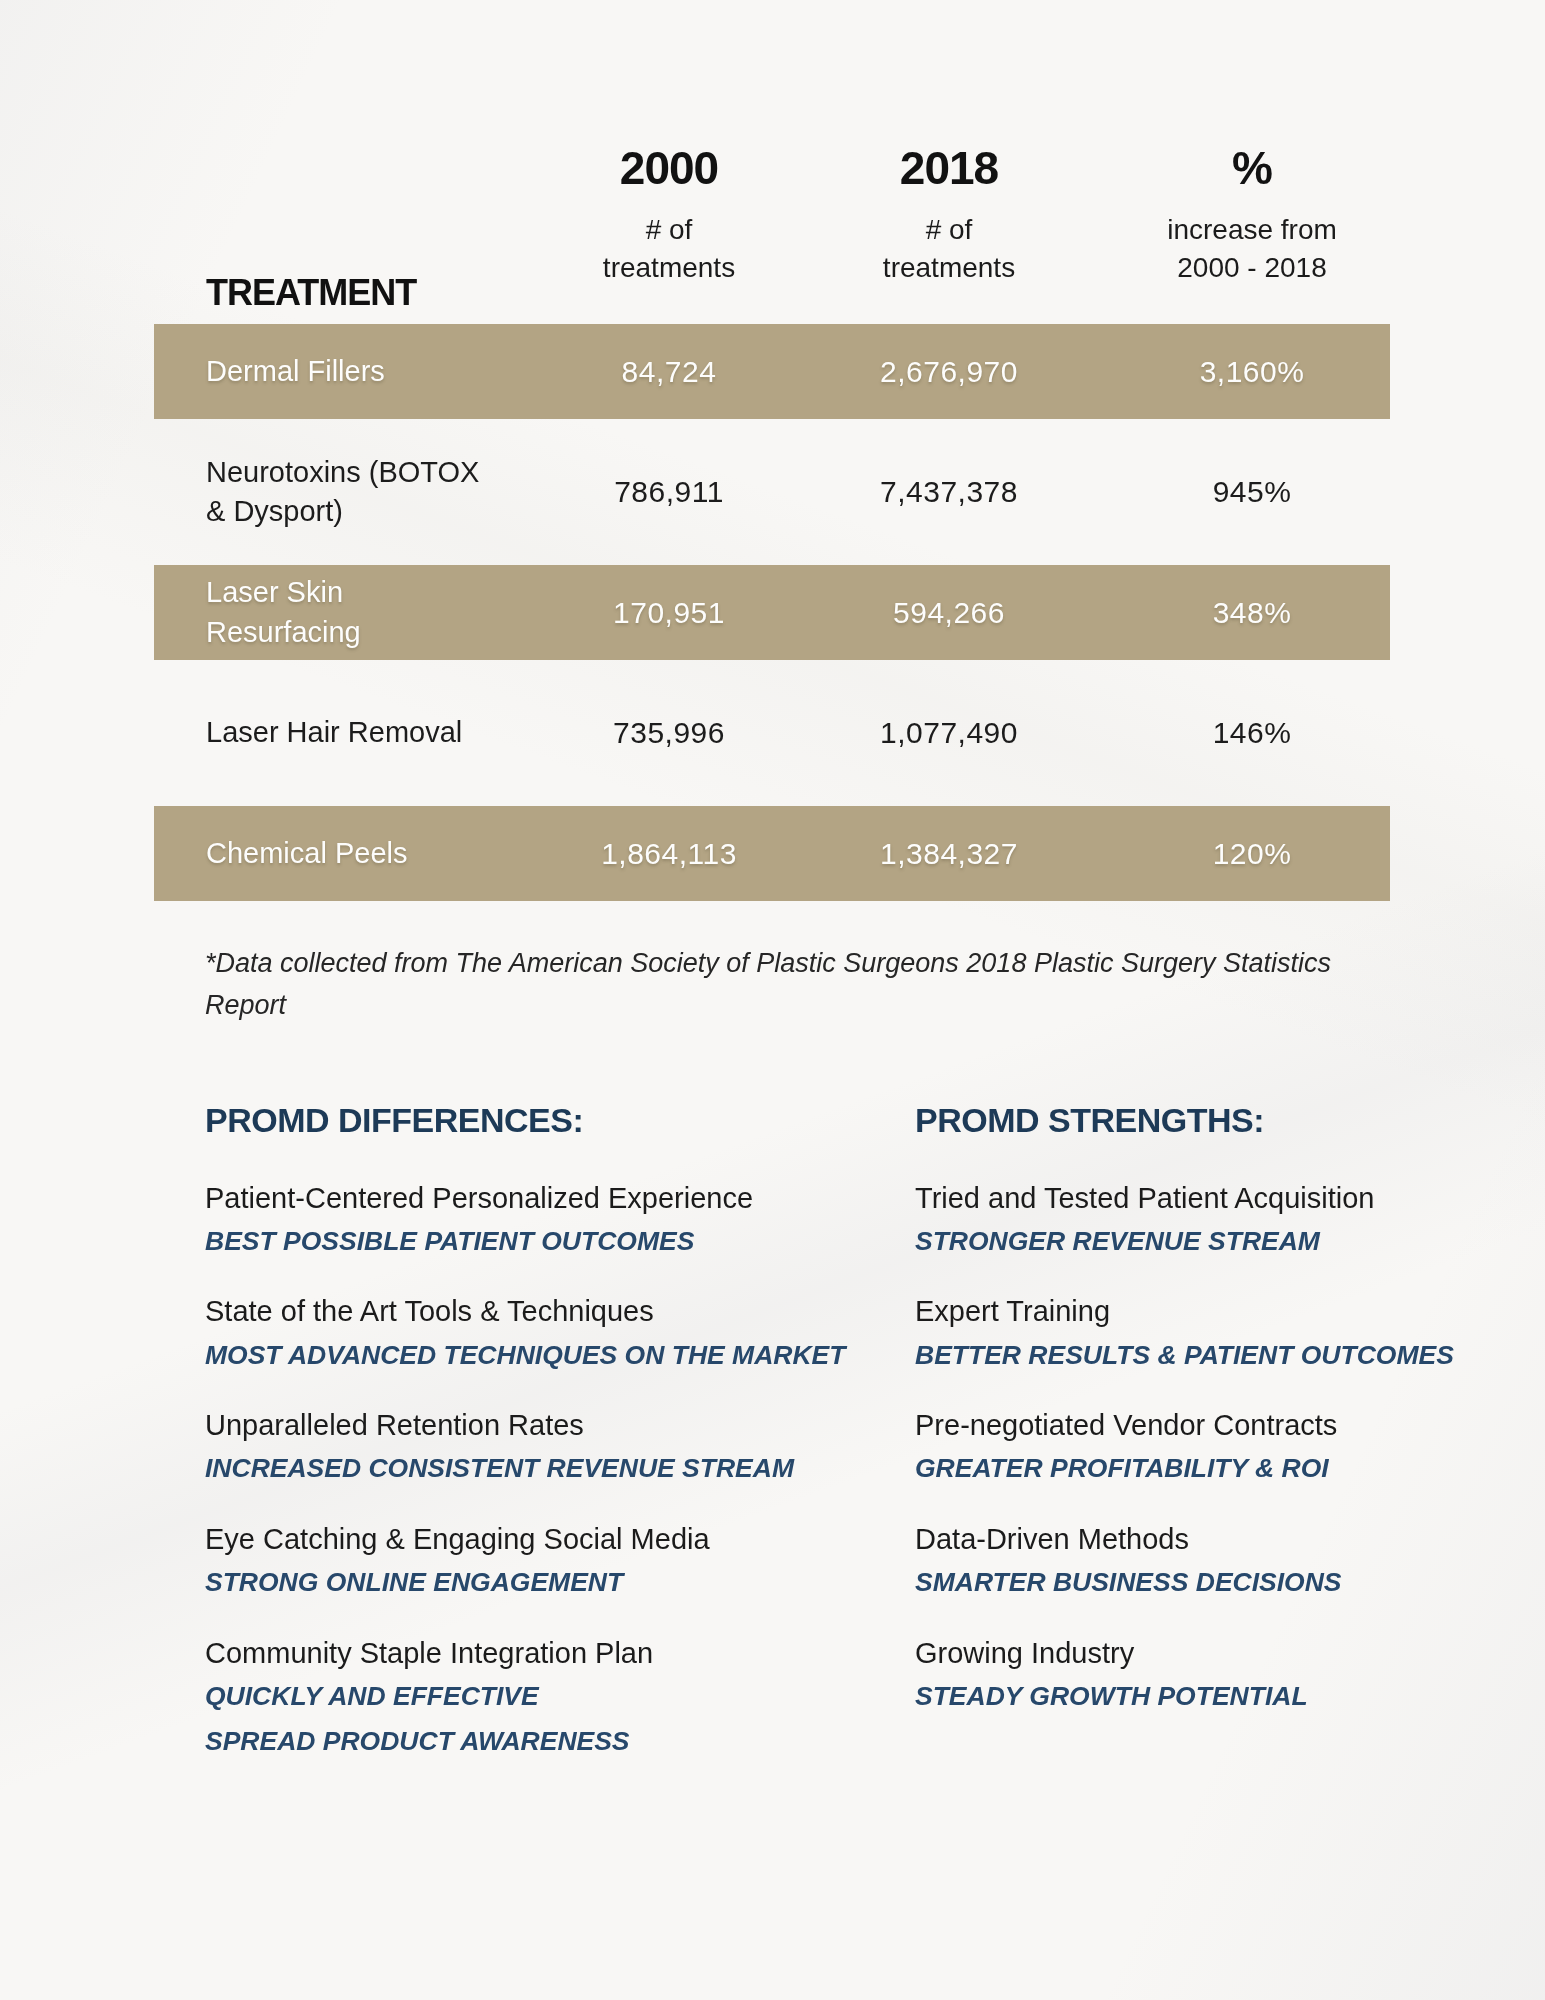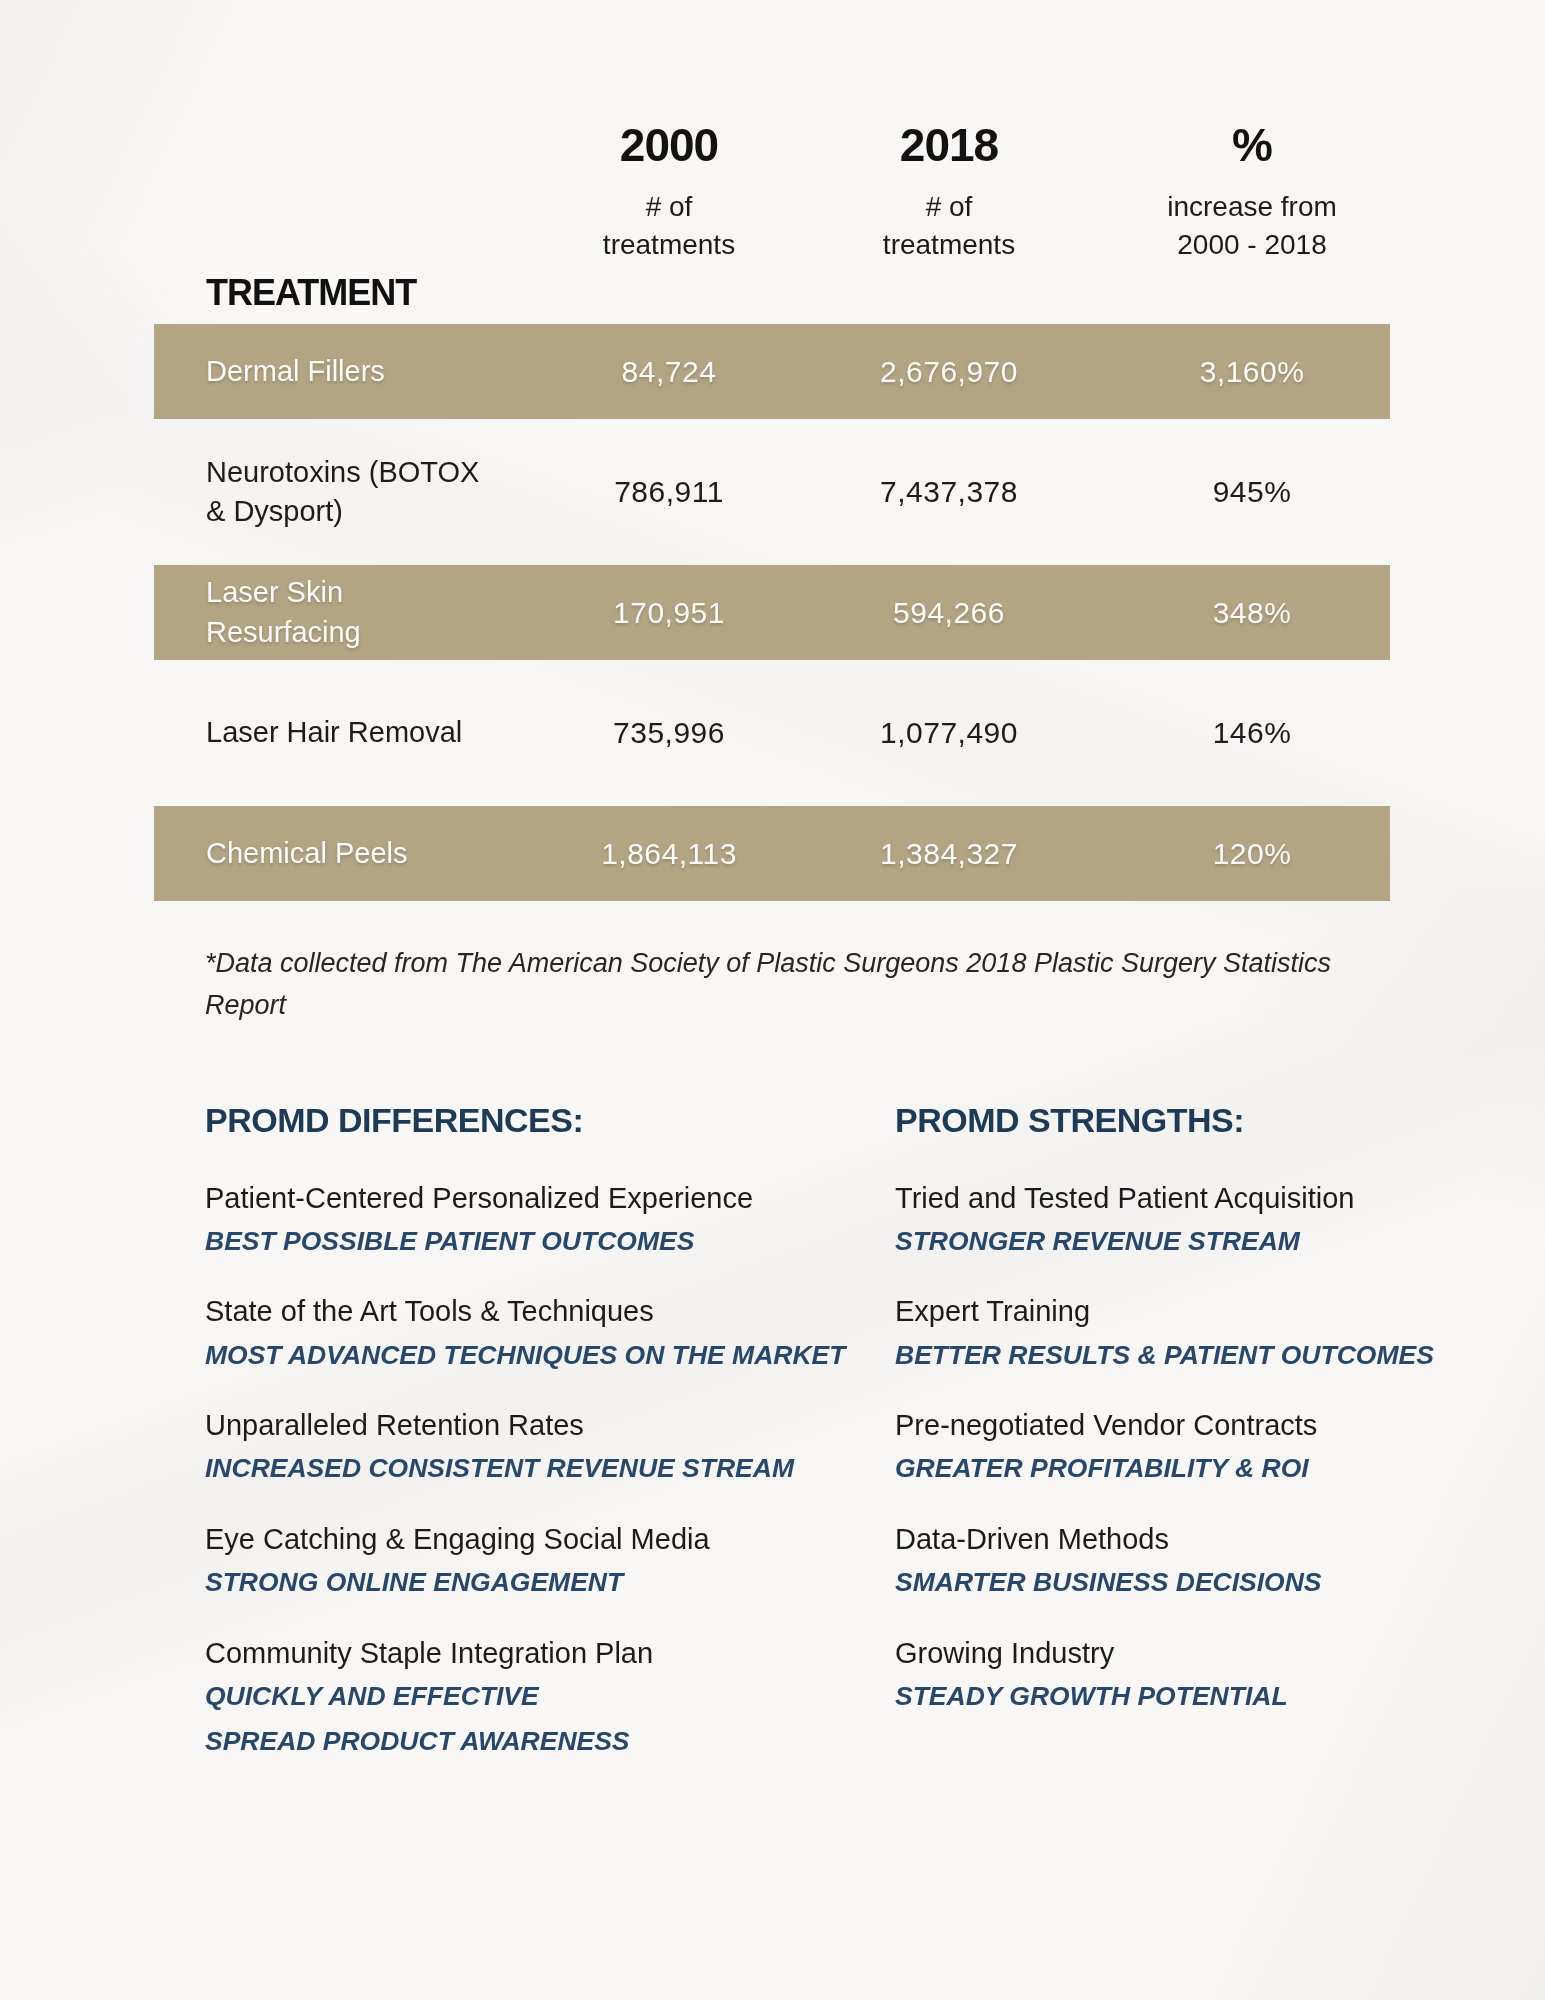--- a/index.html
+++ b/index.html
@@ -25,21 +25,21 @@
     grid-template-columns:400px 230px 330px 276px;
     padding:118px 155px 0 154px;
     height:206px;box-sizing:content-box;
   }
   .th-name{
     align-self:end;
     padding:0 0 10px 52px;
     font-size:36px;font-weight:bold;letter-spacing:-1px;
     color:#111;
   }
-  .th-col{display:flex;flex-direction:column;justify-content:flex-start;text-align:center;}
+  .th-col{display:flex;flex-direction:column;justify-content:center;text-align:center;}
   .th-title{font-size:46px;font-weight:bold;letter-spacing:-1px;color:#121212;}
   .th-sub{
     margin-top:16px;margin-bottom:14px;
     font-size:28px;color:#1b1b1b;line-height:1.35;
     white-space:pre-line;
   }
 
   
   .trow{
     display:grid;
@@ -71,20 +71,21 @@
     width:1170px;
     font-size:27px;font-style:italic;color:#262626;
     line-height:1.55;
   }
 
   
   .sections{
     display:grid;
     grid-template-columns:690px auto;
     padding:74px 16px 0 205px;
+    gap:20px;
   }
   .sec-heading{
     font-size:34px;font-weight:bold;letter-spacing:-0.5px;
     color:#1d3a57;
     margin:0 0 38px 0;
   }
   .item{margin-bottom:27px;}
   .item-title{
     font-size:29px;color:#1b1b1b;line-height:1.42;margin:0;
   }

